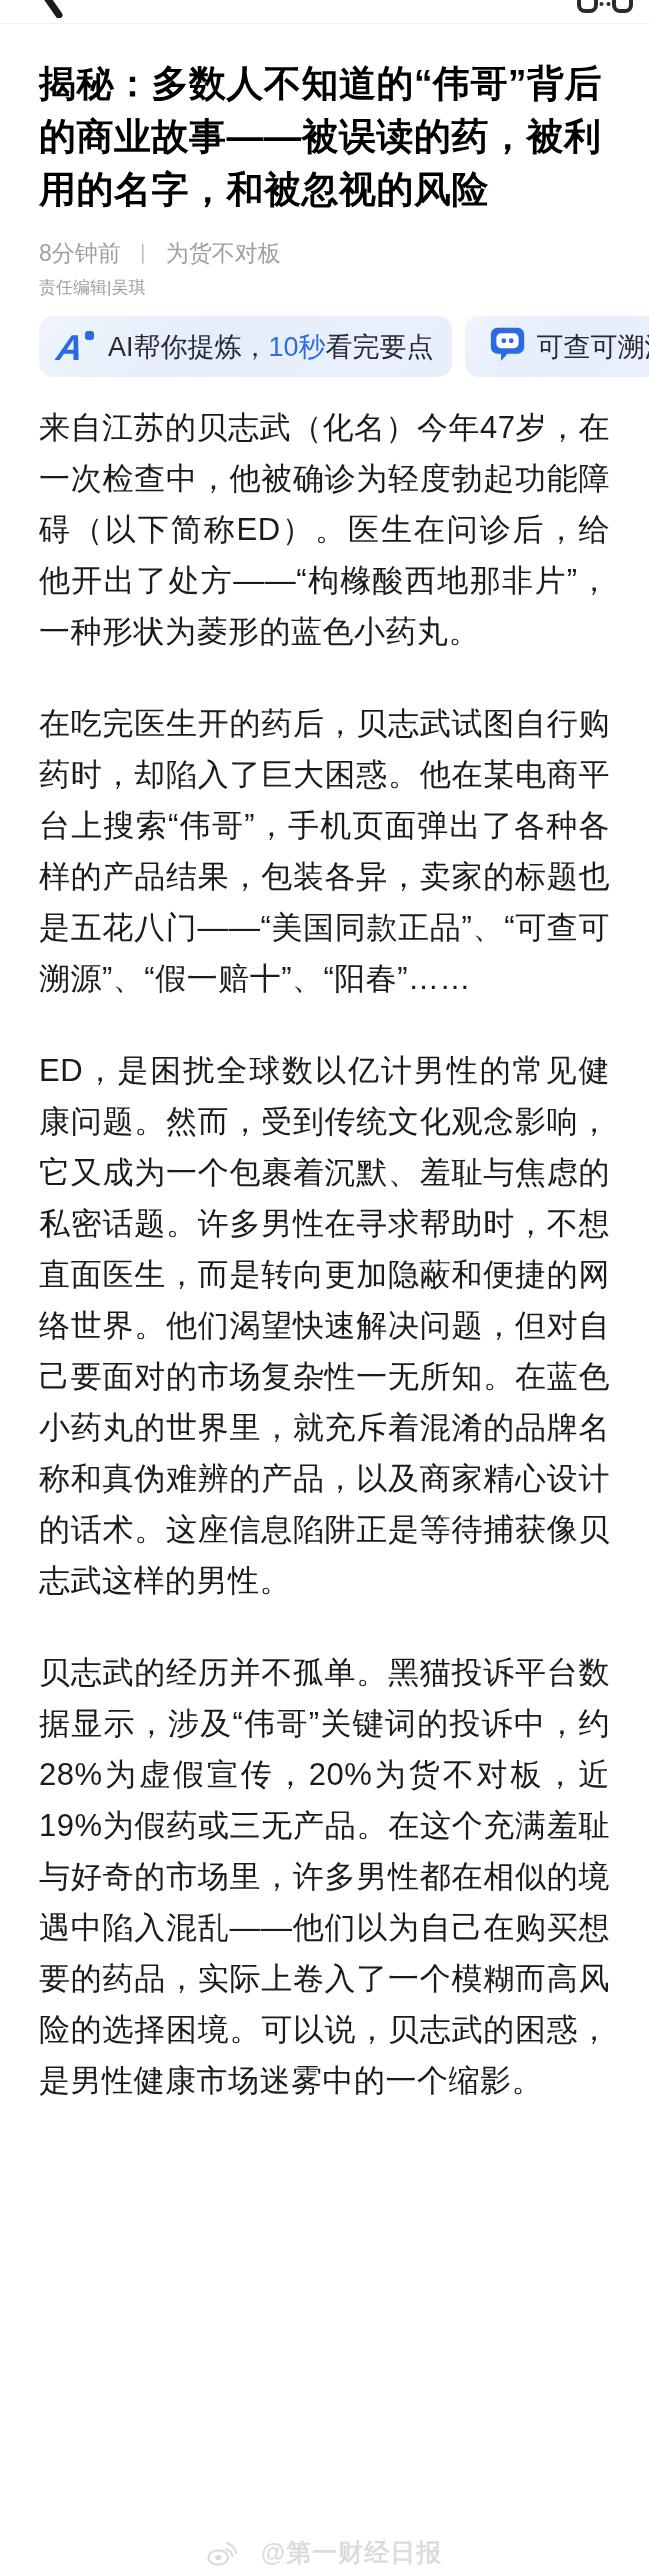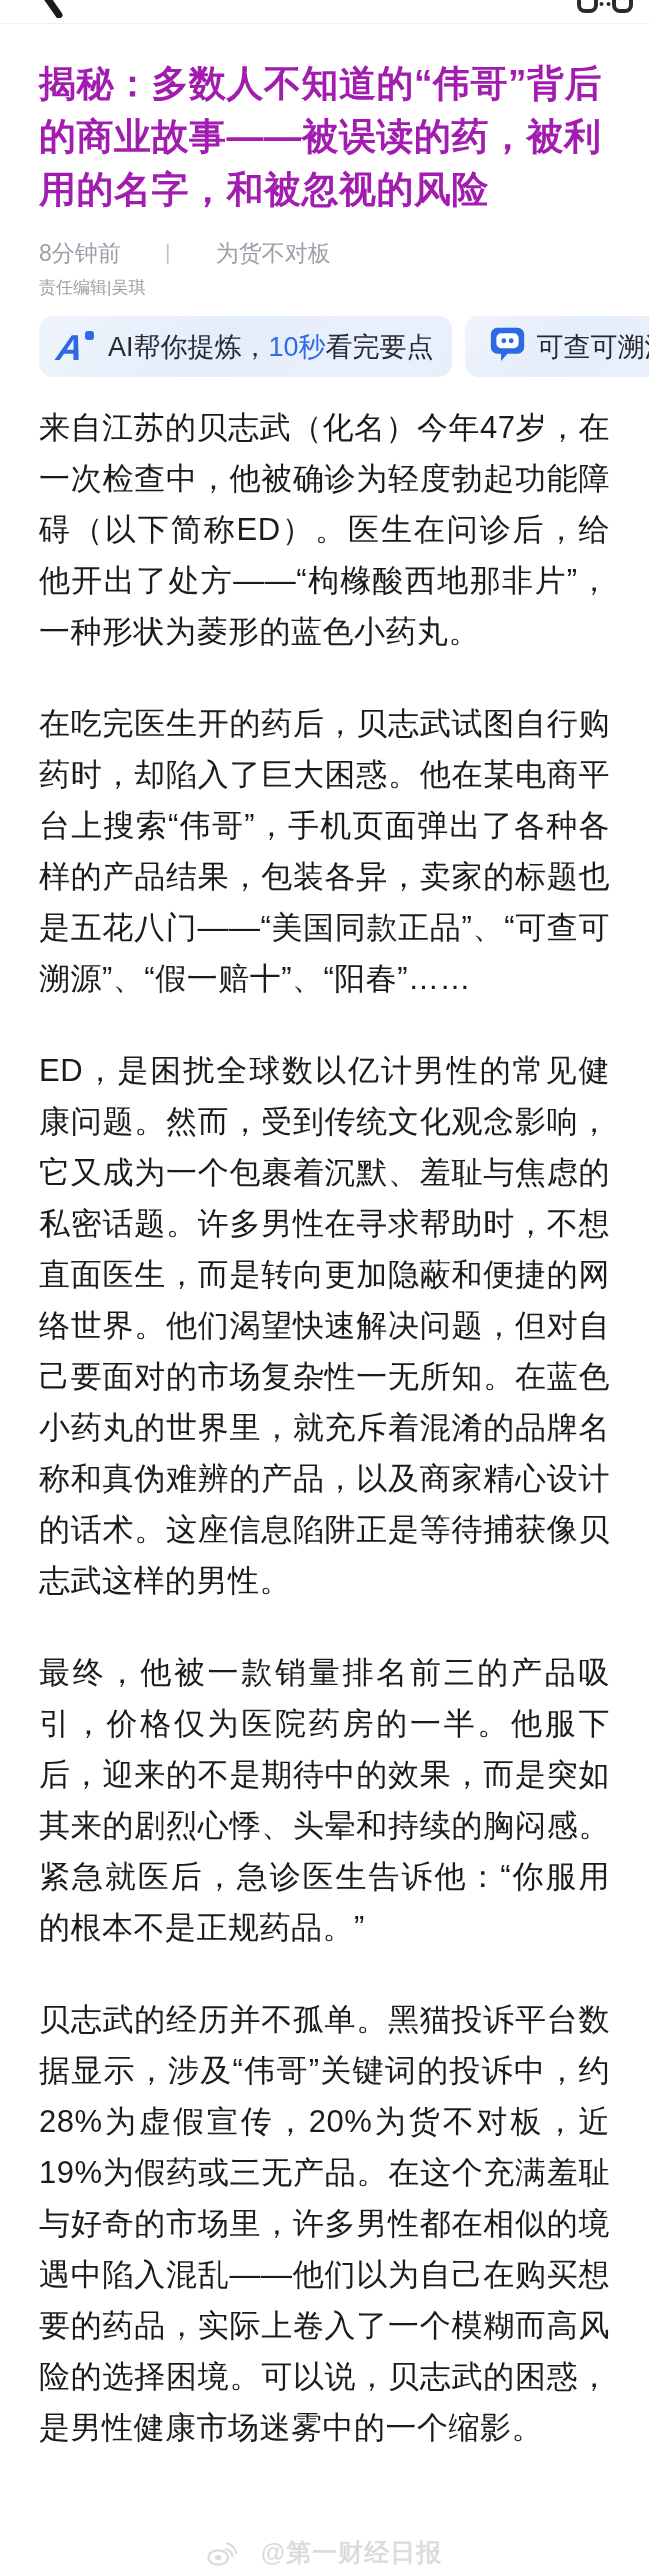--- a/index.html
+++ b/index.html
@@ -25,30 +25,29 @@
   }
   .topbar .back { position: absolute; left: 42px; top: 0; width: 30px; height: 18px; }
   .topbar .more { position: absolute; right: 16px; top: 0; width: 56px; height: 14px; }
 
   
   .title {
     margin: 33px 39px 16px;
     font-size: 37px;
     line-height: 53px;
     font-weight: 700;
-    color: #a21caf;
+    color: #000000;
     letter-spacing: 0.5px;
   }
   .meta-row {
     margin: 22px 39px 0;
     font-size: 23px;
     color: #9aa0a8;
     display: flex;
     align-items: center;
-    gap: 25px;
   }
   .meta-sep { margin: 0 12px; color: #b9bec6; font-size: 21px; }
   .editor-row {
     margin: 7px 39px 0;
     font-size: 17px;
     color: #9aa0a8;
   }
 
   
   .ai-bar {
@@ -171,21 +170,20 @@
         </svg>
       </span>
       <span>可查可溯源</span>
     </button>
   </div>
 
   <div class="body">
     <p>来自江苏的贝志武（化名）今年47岁，在一次检查中，他被确诊为轻度勃起功能障碍（以下简称ED）。医生在问诊后，给他开出了处方——“枸橼酸西地那非片”，一种形状为菱形的蓝色小药丸。</p>
     <p>在吃完医生开的药后，贝志武试图自行购药时，却陷入了巨大困惑。他在某电商平台上搜索“伟哥”，手机页面弹出了各种各样的产品结果，包装各异，卖家的标题也是五花八门——“美国同款正品”、“可查可溯源”、“假一赔十”、“阳春”……</p>
     <p>ED，是困扰全球数以亿计男性的常见健康问题。然而，受到传统文化观念影响，它又成为一个包裹着沉默、羞耻与焦虑的私密话题。许多男性在寻求帮助时，不想直面医生，而是转向更加隐蔽和便捷的网络世界。他们渴望快速解决问题，但对自己要面对的市场复杂性一无所知。在蓝色小药丸的世界里，就充斥着混淆的品牌名称和真伪难辨的产品，以及商家精心设计的话术。这座信息陷阱正是等待捕获像贝志武这样的男性。</p>
-    <p>最终，他被一款销量排名前三的产品吸引，价格仅为医院药房的一半。他服下后，迎来的不是期待中的效果，而是突如其来的剧烈心悸、头晕和持续的胸闷感。紧急就医后，急诊医生告诉他：“你服用的根本不是正规药品。”</p>
     <p>贝志武的经历并不孤单。黑猫投诉平台数据显示，涉及“伟哥”关键词的投诉中，约28%为虚假宣传，20%为货不对板，近19%为假药或三无产品。在这个充满羞耻与好奇的市场里，许多男性都在相似的境遇中陷入混乱——他们以为自己在购买想要的药品，实际上卷入了一个模糊而高风险的选择困境。可以说，贝志武的困惑，是男性健康市场迷雾中的一个缩影。</p>
   </div>
 
   <div class="watermark">
     <span>
       <svg width="30" height="26" viewBox="0 0 40 34">
         <ellipse cx="15" cy="23" rx="13" ry="9.5" fill="none" stroke="#dcdcdc" stroke-width="3"></ellipse>
         <ellipse cx="15" cy="23" rx="4.5" ry="3.5" fill="#dcdcdc"></ellipse>
         <path d="M25 12 a11 11 0 0 1 9 9" fill="none" stroke="#dcdcdc" stroke-width="3" stroke-linecap="round"></path>
         <path d="M27 4 a18 18 0 0 1 12 13" fill="none" stroke="#dcdcdc" stroke-width="3" stroke-linecap="round"></path>

